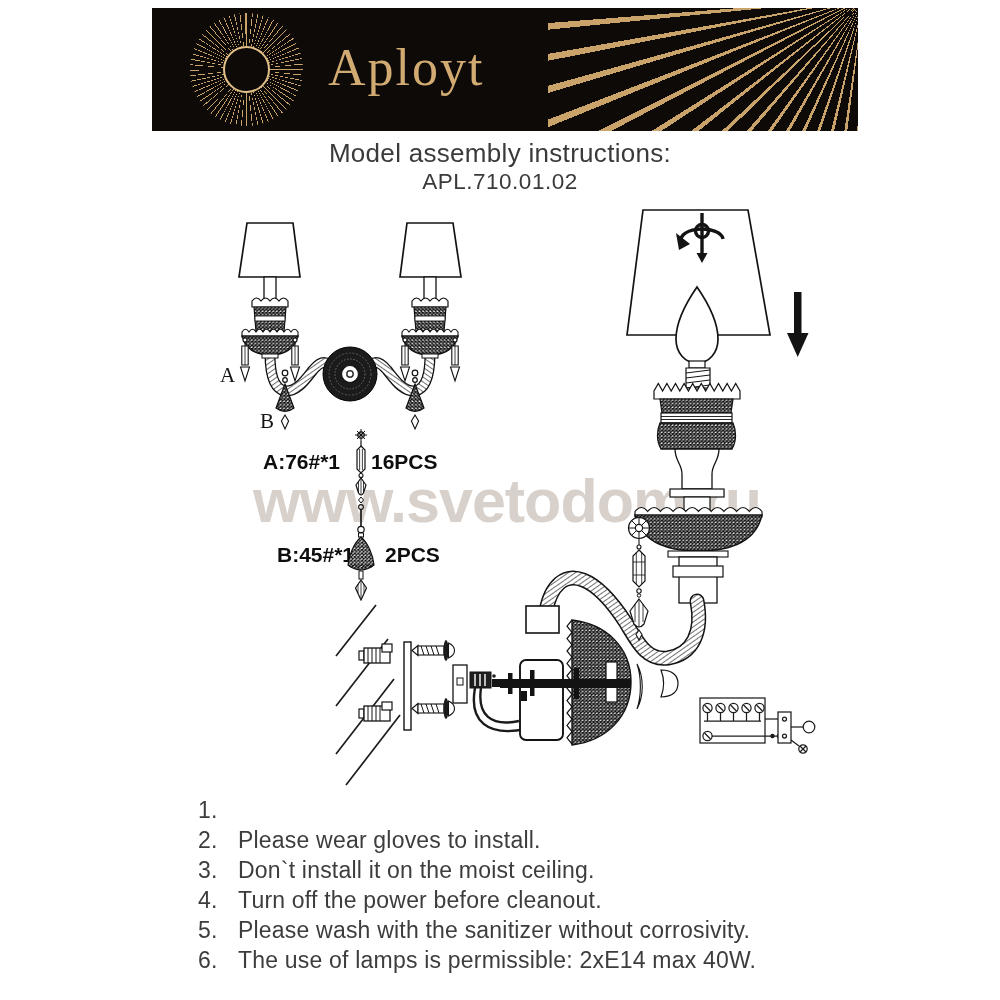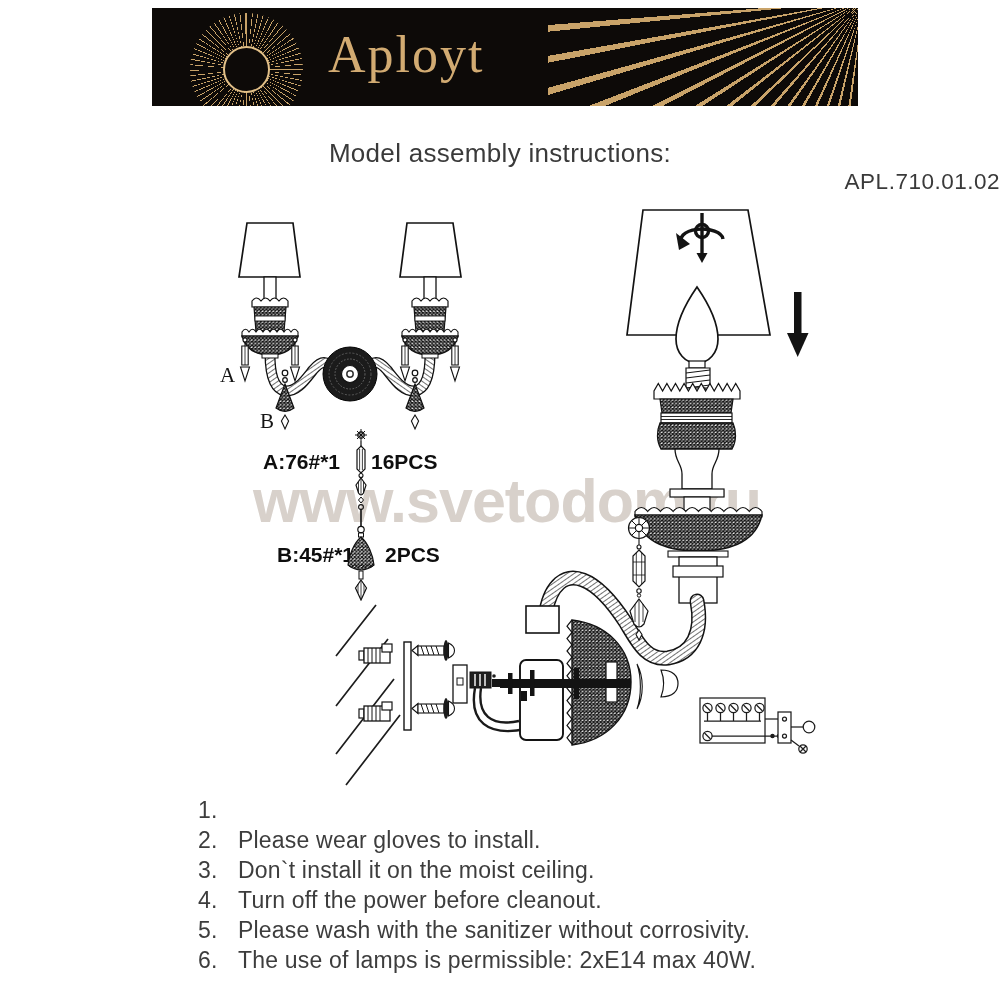--- a/index.html
+++ b/index.html
@@ -1,33 +1,33 @@
 <!DOCTYPE html>
 <html><head>
 <meta charset="utf-8">
 <style>
   html,body{margin:0;padding:0;}
   body{width:1000px;height:1000px;background:#ffffff;position:relative;overflow:hidden;
        font-family:"Liberation Sans",sans-serif;color:#3d3d3d;}
 
   
-  .banner{position:absolute;left:152px;top:8px;width:706px;height:98px;background:#0d0a08;overflow:hidden;}
+  .banner{position:absolute;left:152px;top:8px;width:706px;height:123px;background:#0d0a08;overflow:hidden;}
   .starburst{position:absolute;left:38px;top:5px;width:113px;height:113px;border-radius:50%;
              background:repeating-conic-gradient(#c9a369 0deg 0.9deg,transparent 0.9deg 5.6deg);}
   .starburst::after{content:"";position:absolute;inset:33px;border-radius:50%;background:#0d0a08;
              border:2.5px solid #e2c088;box-sizing:border-box;}
   .brand{position:absolute;left:176px;top:50%;transform:translateY(-54%);
          font-family:"Liberation Serif",serif;font-size:52px;color:#d2ab72;letter-spacing:2px;}
   .rays{position:absolute;right:0;top:0;width:310px;height:100%;
         background:repeating-conic-gradient(from 172deg at 102% -8%,transparent 0deg 4.3deg,#c9a369 4.3deg 5.5deg);}
 
   
   .heading{position:absolute;left:0;top:138px;width:1000px;text-align:center;
            font-size:26px;color:#3a3a3a;letter-spacing:.3px;}
-  .model{position:absolute;left:0;top:169px;width:1000px;text-align:right;
+  .model{position:absolute;left:0;top:169px;width:1000px;text-align:center;
          font-size:22.5px;color:#3a3a3a;letter-spacing:.5px;}
 
   
   .watermark{position:absolute;left:253px;top:471px;z-index:1;font-weight:bold;
              font-size:61px;line-height:1;color:#d8d1cb;letter-spacing:-1px;white-space:nowrap;}
 
   
   .d{position:absolute;z-index:2;}
   .d-front{left:198px;top:212px;width:320px;height:250px;}
   .d-mount{left:330px;top:594px;width:240px;height:194px;}

